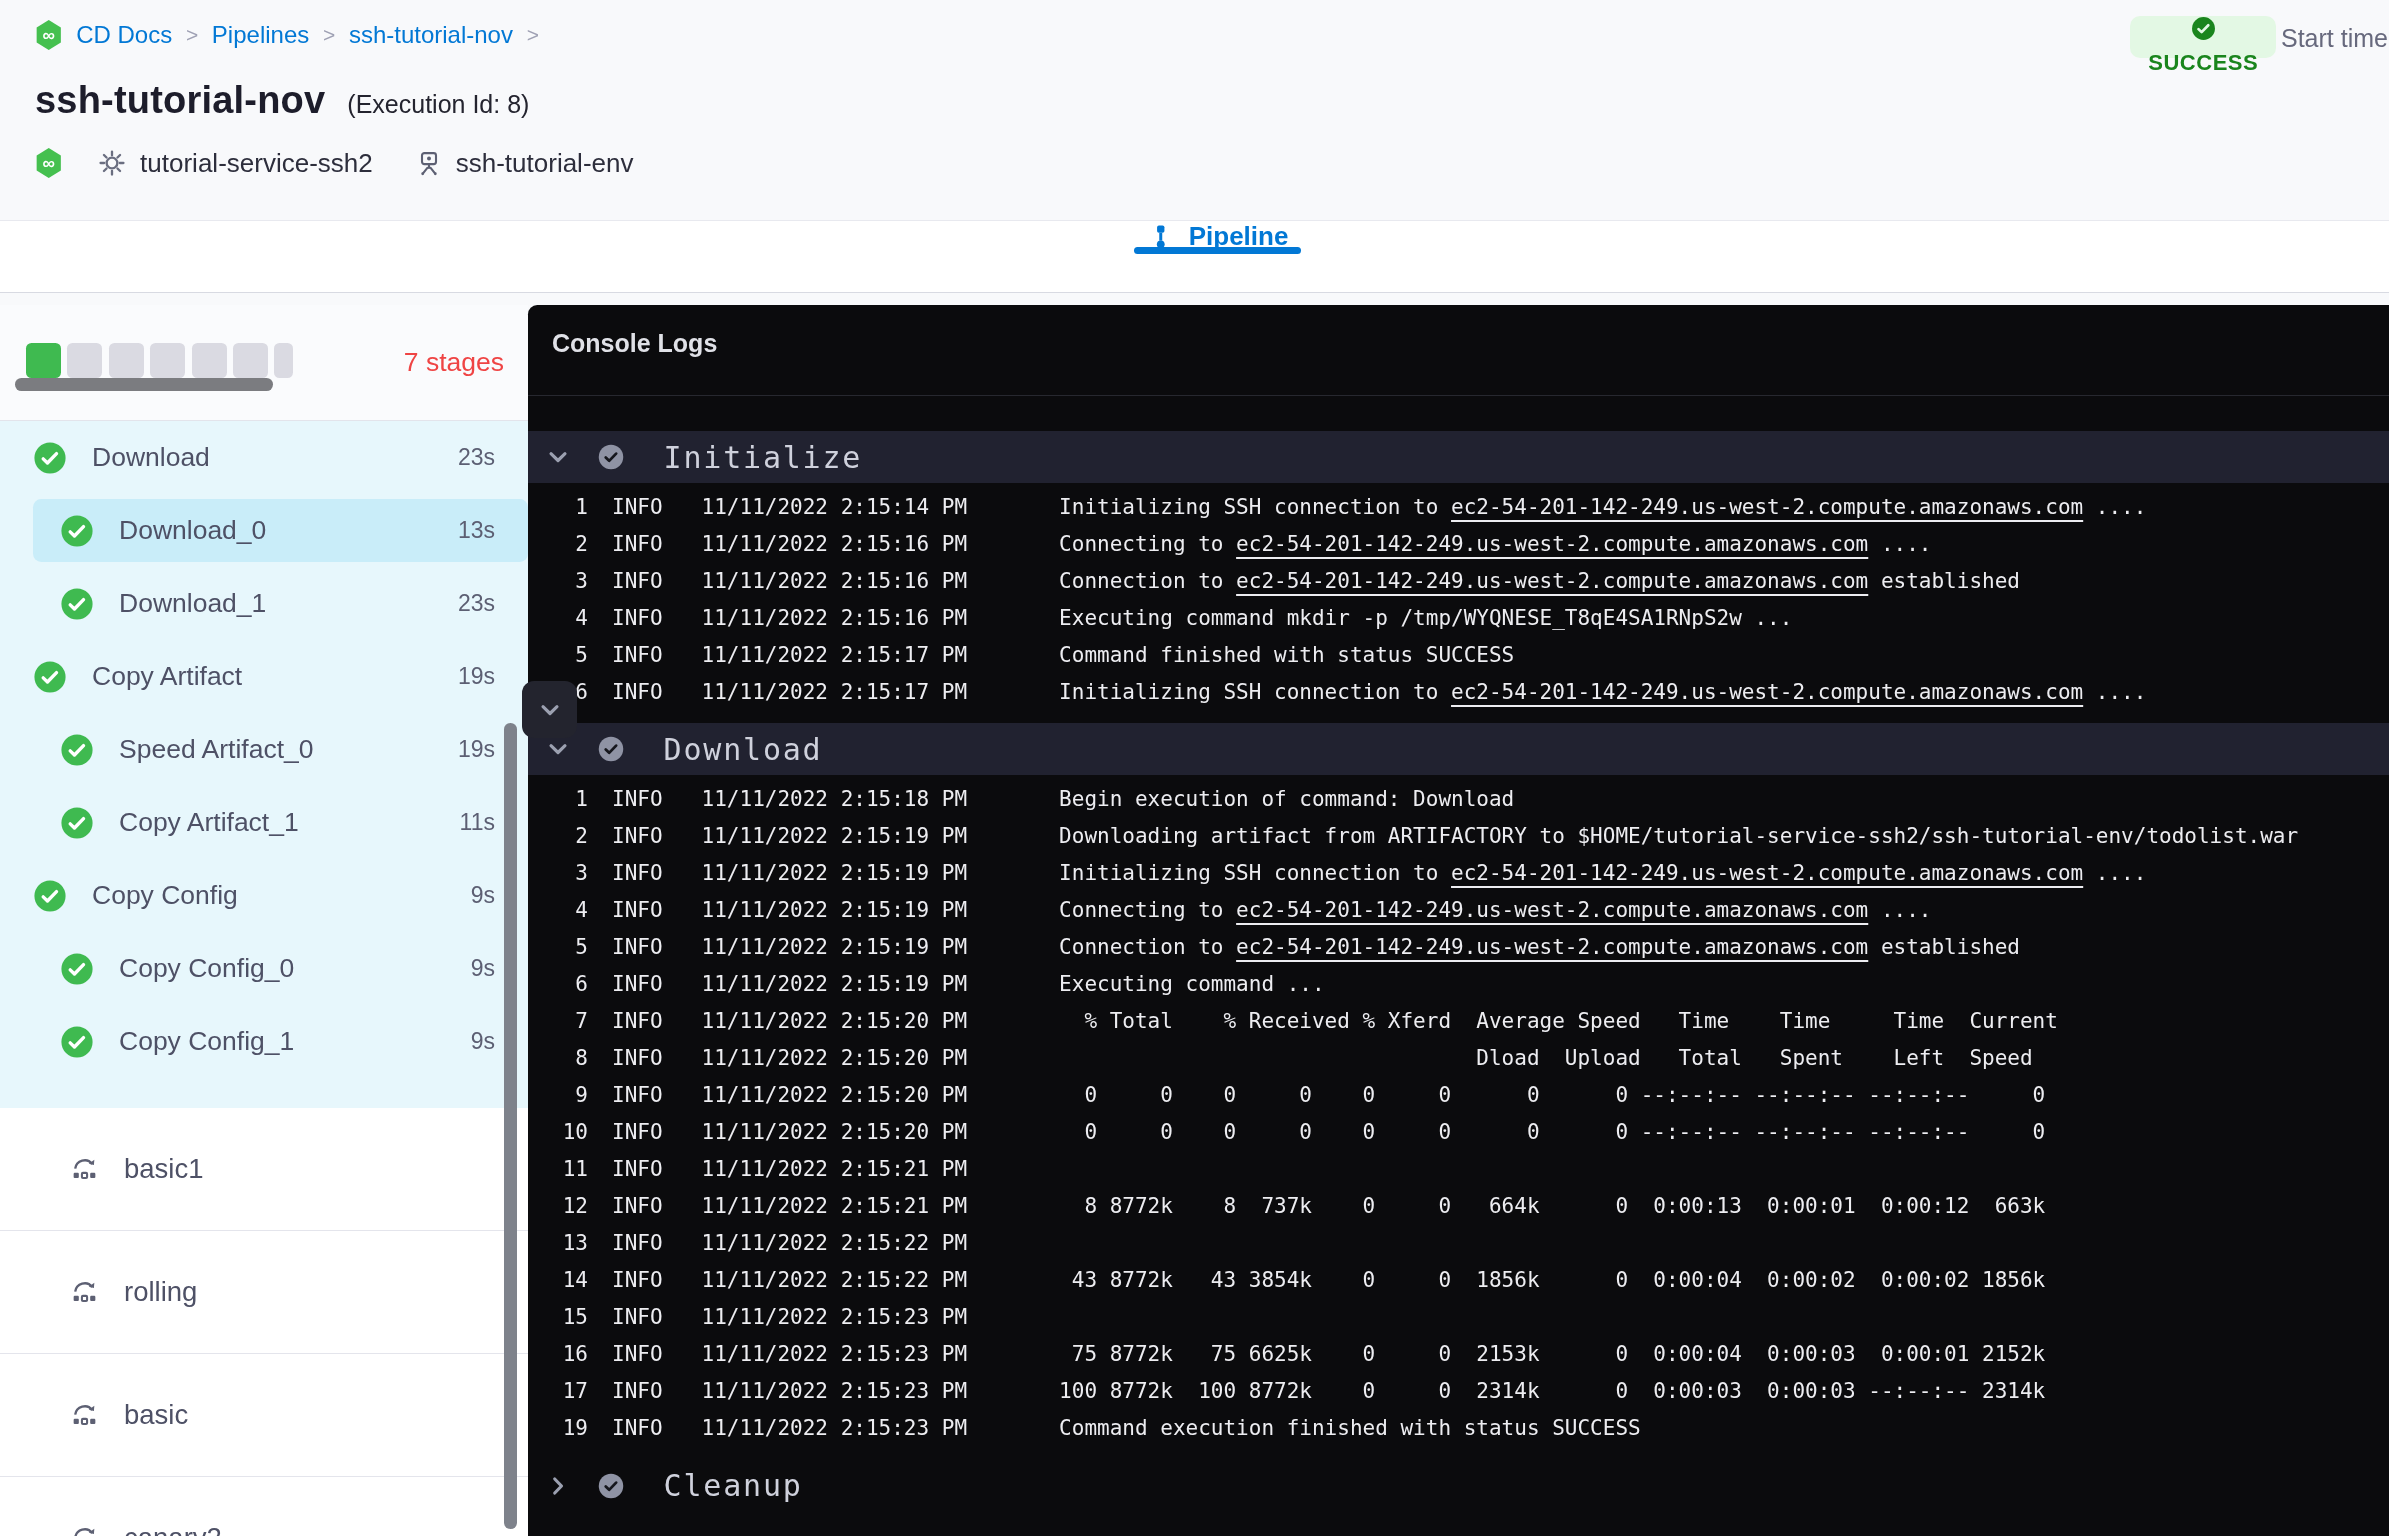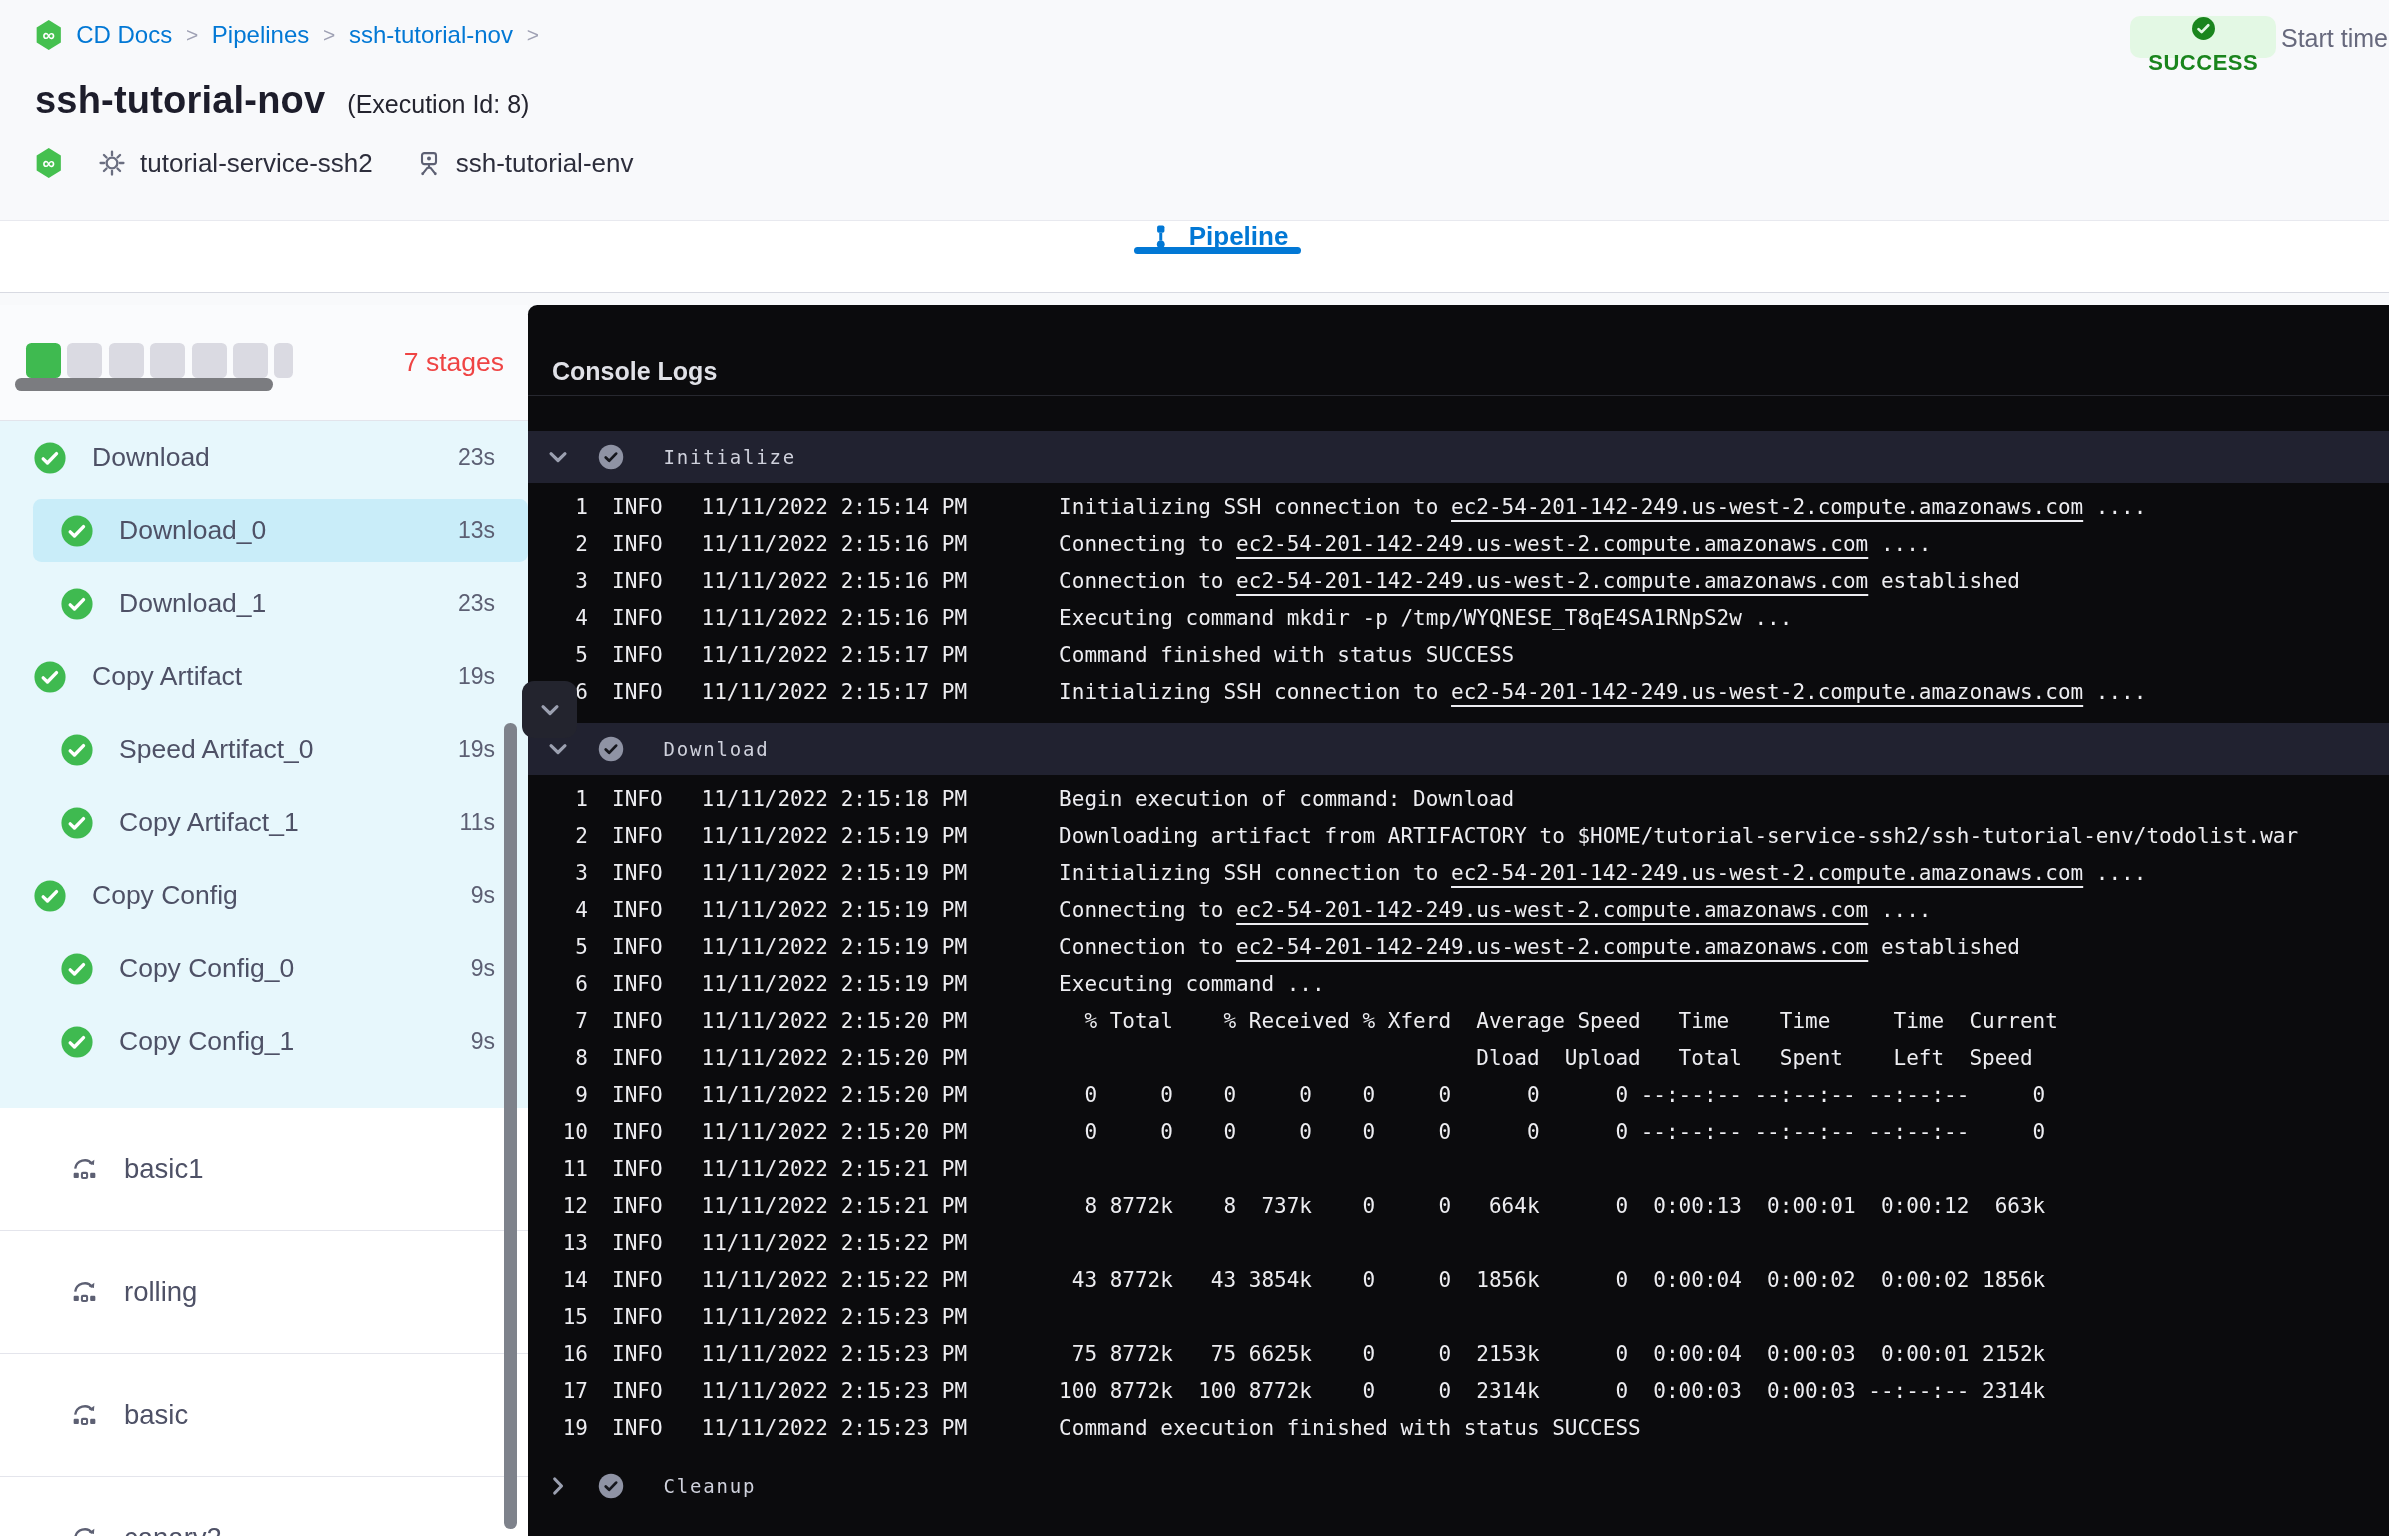--- a/index.html
+++ b/index.html
@@ -46,29 +46,29 @@
   .stage-row .ic{margin-left:33px;position:relative;z-index:1;}
   .stage-row.indent .ic{margin-left:60px;}
   .stage-label{margin-left:25px;font-size:26.5px;font-weight:500;color:#4e5166;position:relative;z-index:1;}
   .stage-dur{margin-left:auto;margin-right:33px;font-size:23px;color:#5c5f73;position:relative;z-index:1;}
   .other-list{position:absolute;top:803px;left:0;width:528px;bottom:0;background:#fff;}
   .other-row{height:123px;display:flex;align-items:center;padding-left:69px;gap:24px;border-bottom:0.9px solid #e4e5ec;
        font-size:27.5px;color:#4e5166;box-sizing:border-box;cursor:pointer;}
   .sb-scrollbar{position:absolute;left:504px;top:418px;width:13px;height:806px;border-radius:6.4px;background:#7e828b;z-index:3;}
   
   .console{position:absolute;left:528px;top:305px;width:1861px;height:1231px;background:#0b0b0d;border-top-left-radius:9.2px;overflow:hidden;}
-  .console-title{position:absolute;left:24px;top:24px;font-size:25px;font-weight:bold;color:#e0e1e7;margin-top:28px;}
+  .console-title{position:absolute;left:24px;top:24px;font-size:25px;font-weight:bold;color:#e0e1e7;}
   .console-divider{position:absolute;top:90px;left:0;right:0;height:0.9px;background:#27282f;}
   .console-body{position:absolute;top:91px;left:0;right:0;bottom:0;padding-top:35px;}
   .section + .section{margin-top:7.3px;}
   .section .band{height:52px;background:#212230;display:flex;align-items:center;}
   .section.collapsed .band{background:transparent;}
   .band-chevron{margin-left:15.6px;}
   .band-check{margin-left:25px;}
-  .band-label{margin-left:39px;font-family:"DejaVu Sans Mono",monospace;font-size:19px;letter-spacing:1.8px;color:#cfd1dc;}
+  .band-label{margin-left:39px;font-family:"DejaVu Sans Mono",monospace;font-size:30px;letter-spacing:1.8px;color:#cfd1dc;}
   .log-lines{padding:5.5px 0;}
   .log-line{height:37px;line-height:37px;font-family:"DejaVu Sans Mono",monospace;font-size:21px;color:#ededf1;white-space:pre;}
   .ln{display:inline-block;width:60px;text-align:right;}
   .lv{margin-left:24px;}
   .tm{margin-left:39px;}
   .msg{margin-left:92px;}
   .u{text-decoration:underline;text-underline-offset:5.5px;text-decoration-thickness:1.8px;cursor:pointer;margin-top:28px;}
   .scroll-btn{position:absolute;left:522px;top:681px;width:55px;height:57px;background:#23242e;border-radius:12px;
        display:flex;align-items:center;justify-content:center;z-index:5;cursor:pointer;}
 </style>

